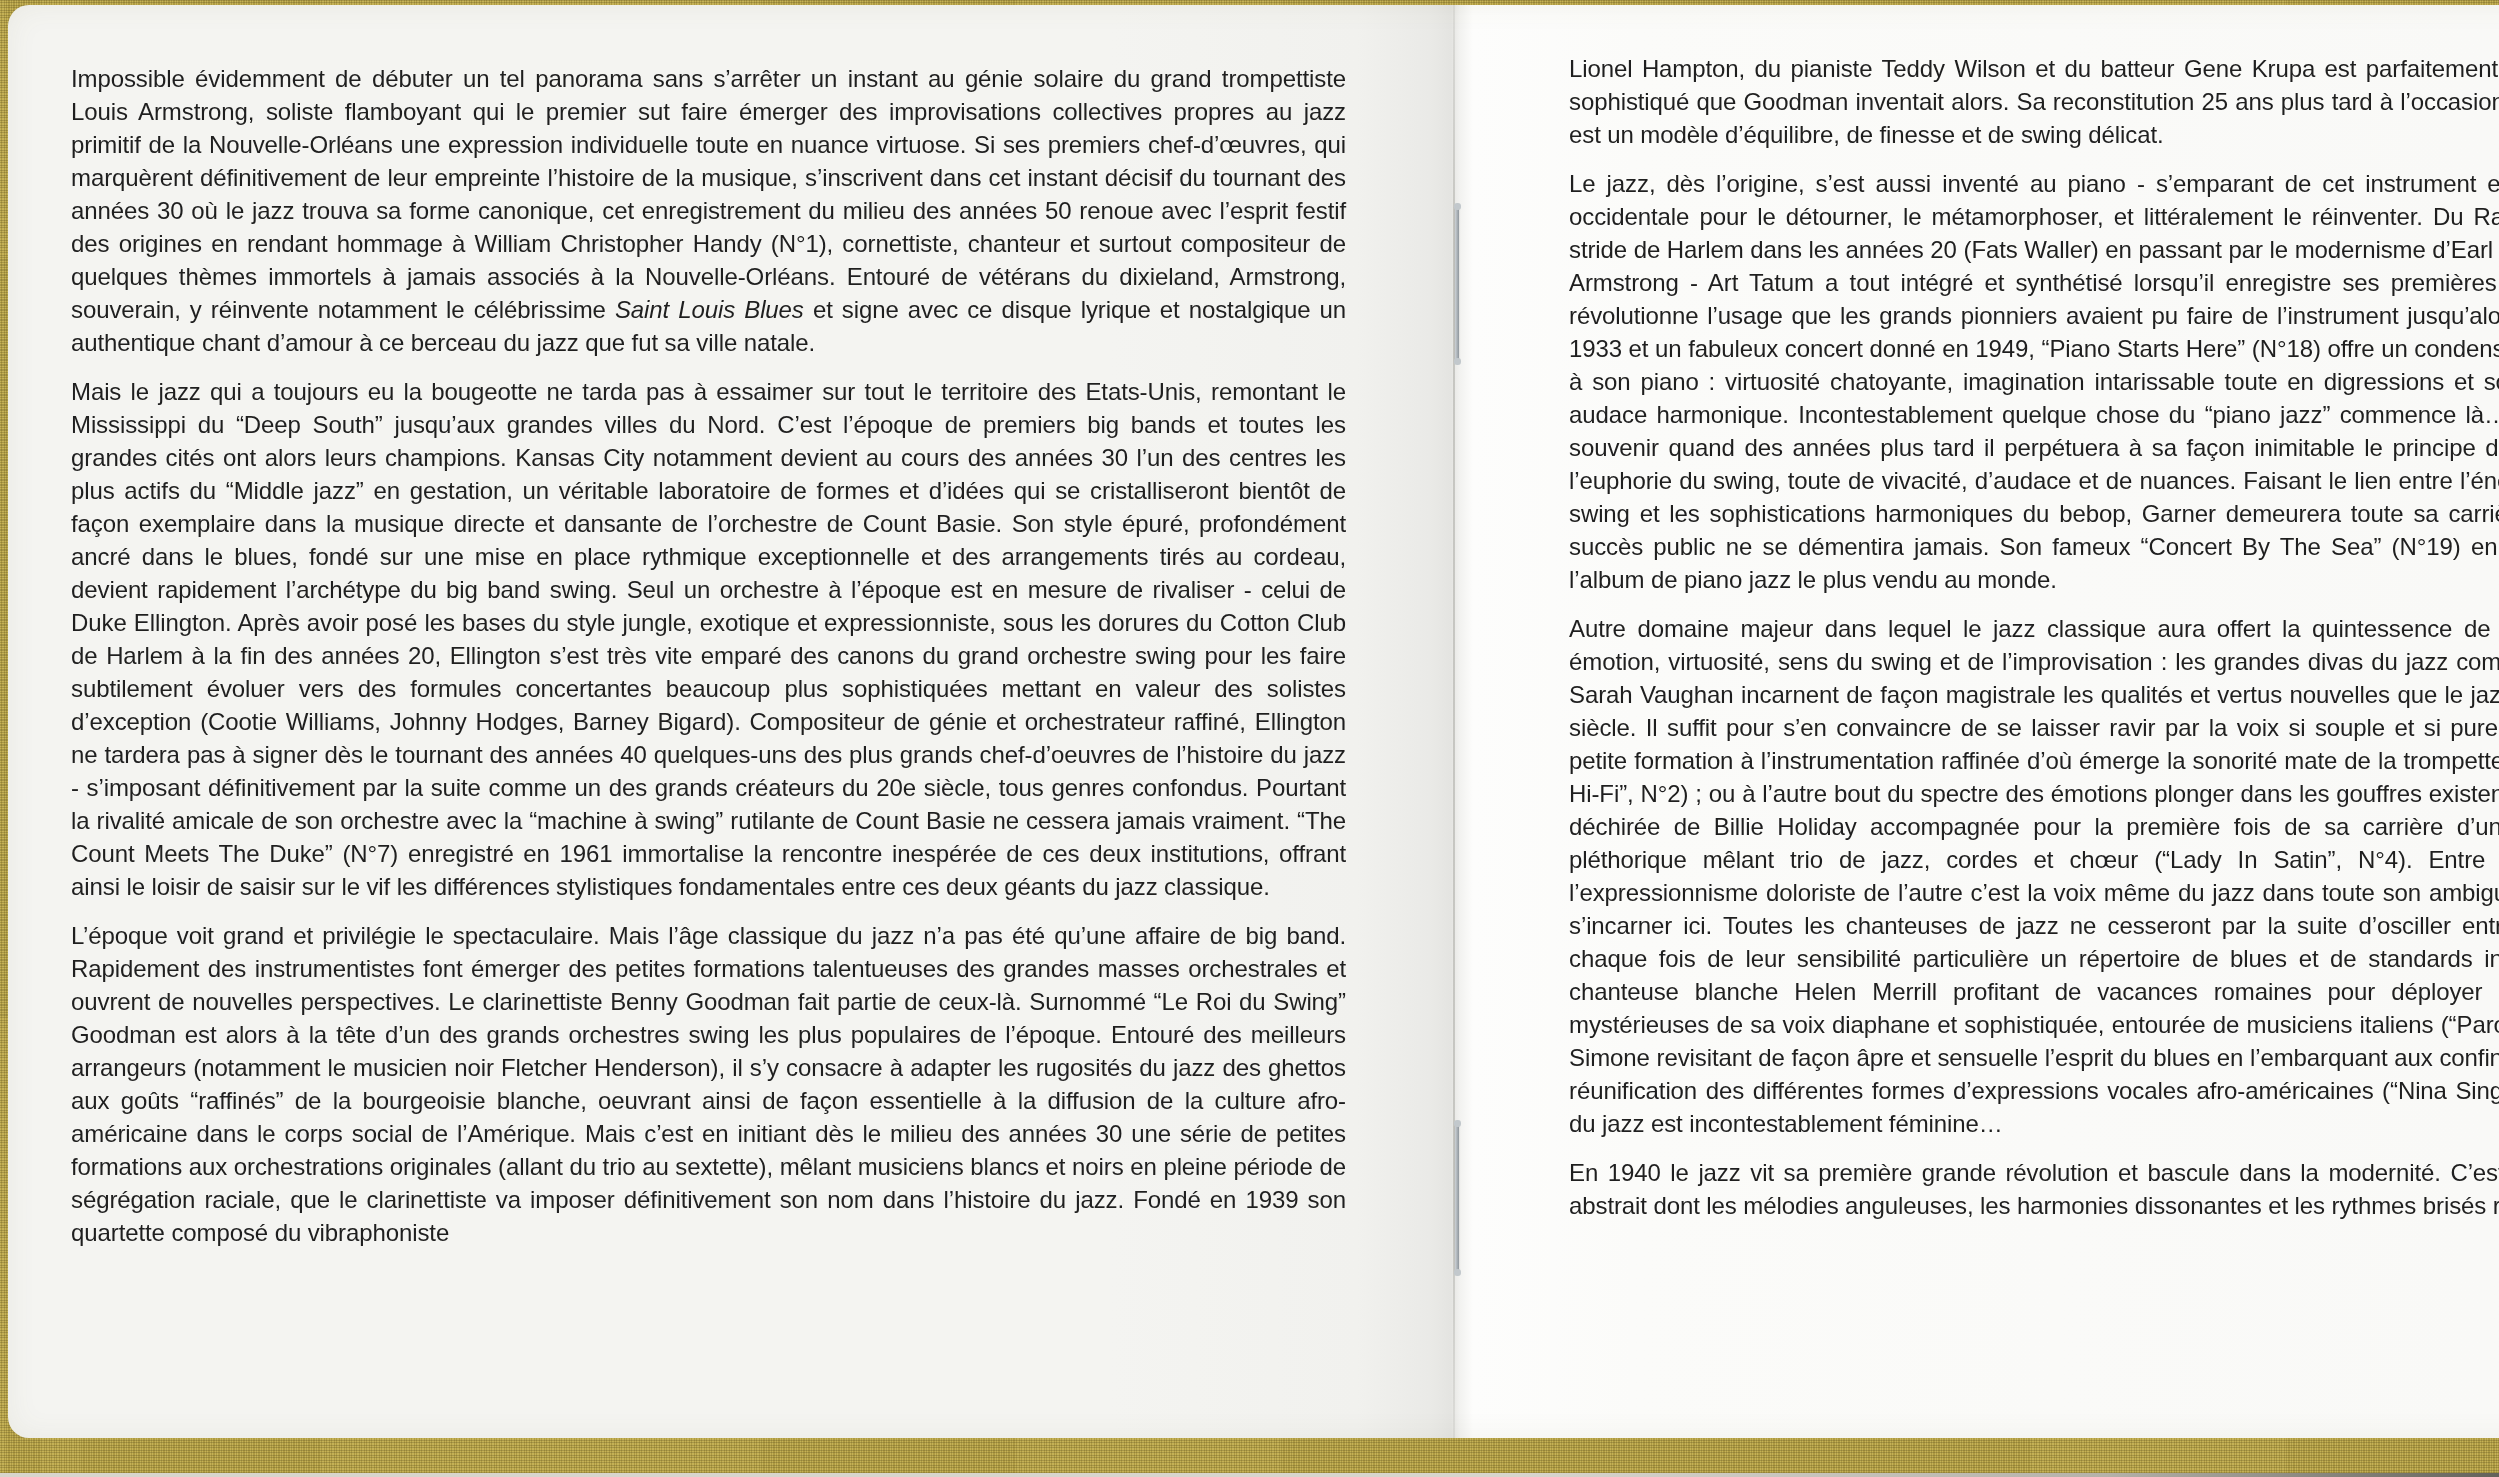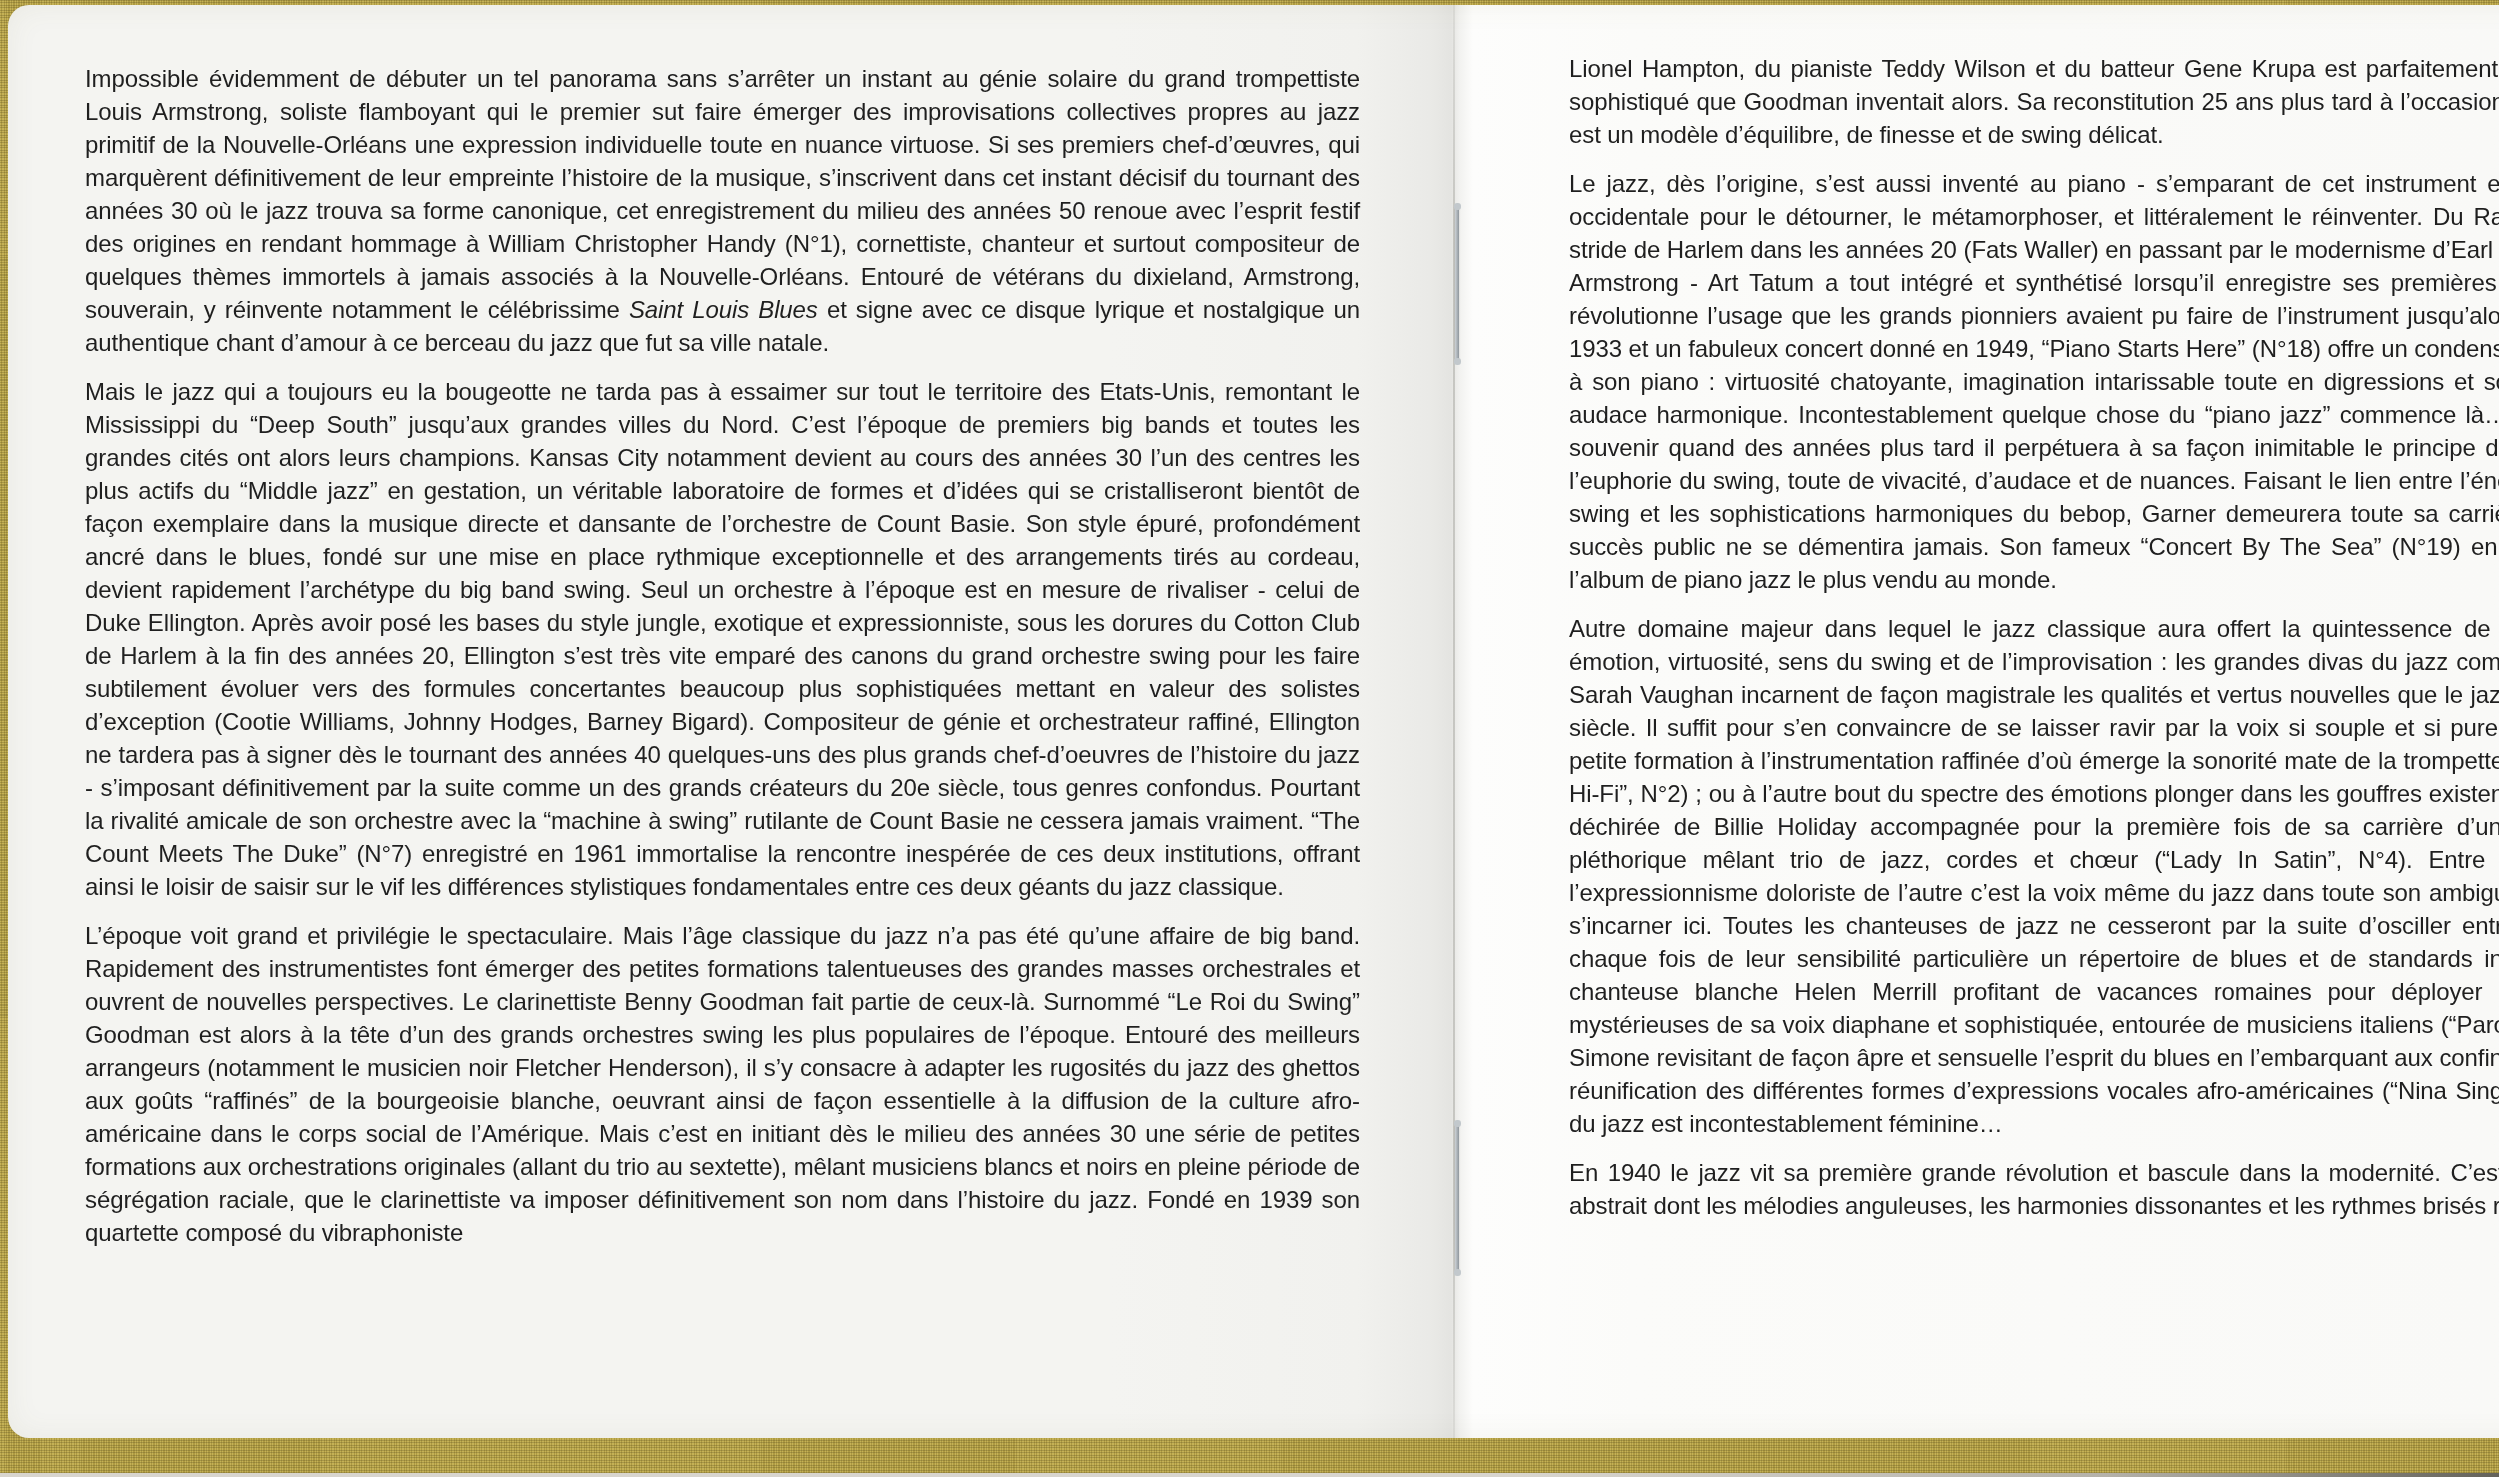--- a/index.html
+++ b/index.html
@@ -76,21 +76,21 @@
     line-height: 33px;
     letter-spacing: -0.1px;
     text-align: justify;
   }
   .column p {
     margin: 0 0 16px 0;
     padding: 0;
   }
   .column em { font-style: italic; }
   .col-left {
-    left: 85px;
+    left: 71px;
     top: 62px;
     width: 1275px;
   }
   .col-right {
     left: 1569px;
     top: 52px;
     width: 1312px;
   }
   
   .bottom-strip {

